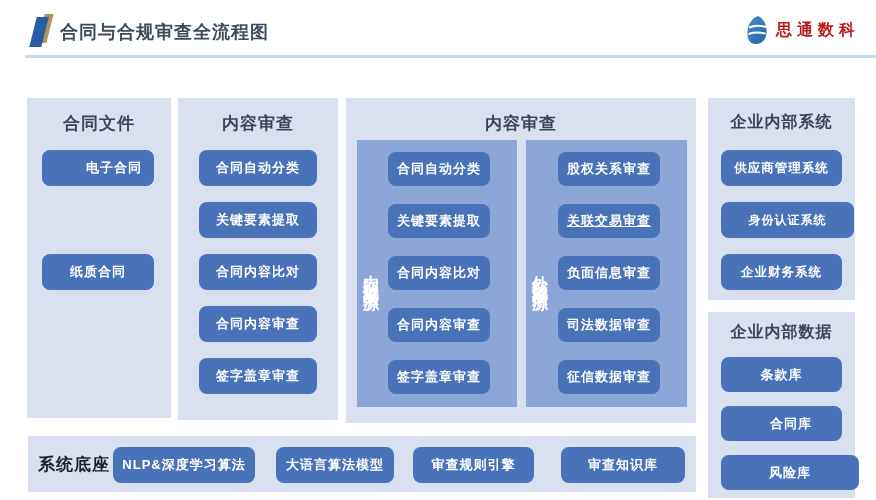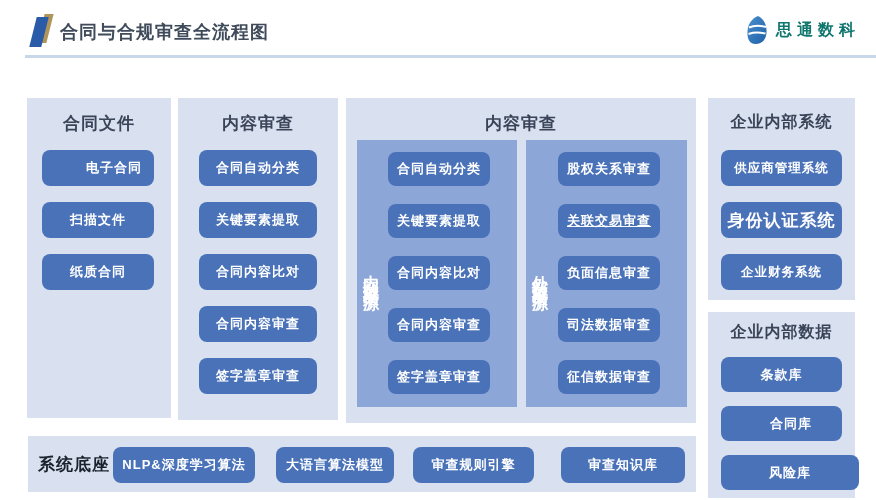--- a/index.html
+++ b/index.html
@@ -9,21 +9,21 @@
     font-family:"Liberation Sans","DejaVu Sans",sans-serif; overflow:hidden;
   }
 
   
   .header { position:absolute; left:0; top:0; width:876px; height:57px; background:#ffffff; }
   .title-icon { position:absolute; left:30px; top:11px; width:26px; height:36px; }
   .title-icon .gold { position:absolute; left:11px; top:3px; width:9px; height:29px; background:#b0945a; transform:skewX(-14deg); }
   .title-icon .blue { position:absolute; left:3px; top:6px; width:12px; height:30px; background:#2a5ba9; transform:skewX(-14deg); }
   .page-title { position:absolute; left:60px; top:20px; font-size:18px; font-weight:bold; color:#3f4a5a; letter-spacing:1px; }
   .logo { position:absolute; right:16px; top:14px; height:32px; display:flex; align-items:center; gap:7px; }
-  .logo-text { font-size:16px; font-weight:bold; color:#0f766e; letter-spacing:5px; }
+  .logo-text { font-size:16px; font-weight:bold; color:#b91c1c; letter-spacing:5px; }
   .divider { position:absolute; left:25px; right:0; top:55px; height:3px; background:#c9d8e9; }
 
   
   .panel { position:absolute; background:#d9e0ef; }
   .panel-title { position:absolute; left:0; right:0; top:14px; text-align:center; font-size:17px; font-weight:bold; color:#3a4458; letter-spacing:1px; }
   .node {
     position:absolute; background:#4a72b8; border-radius:8px; color:#ffffff;
     display:flex; align-items:center; justify-content:center;
     font-size:13px; font-weight:bold; letter-spacing:1px;
   }
@@ -71,21 +71,20 @@
       </svg>
     </span>
     <span class="logo-text">思通数科</span>
   </div>
   <div class="divider"></div>
 </div>
 
 <div id="col-files" class="panel">
   <div class="panel-title">合同文件</div>
   <div class="node" style="left:15px;top:52px;width:112px;height:36px;padding-left:32px;">电子合同</div>
-  <div class="node" style="left:15px;top:104px;width:112px;height:36px;">扫描文件</div>
   <div class="node" style="left:15px;top:156px;width:112px;height:36px;">纸质合同</div>
 </div>
 
 <div id="col-review" class="panel">
   <div class="panel-title">内容审查</div>
   <div class="node" style="left:21px;top:52px;width:118px;height:36px;">合同自动分类</div>
   <div class="node" style="left:21px;top:104px;width:118px;height:36px;">关键要素提取</div>
   <div class="node" style="left:21px;top:156px;width:118px;height:36px;">合同内容比对</div>
   <div class="node" style="left:21px;top:208px;width:118px;height:36px;">合同内容审查</div>
   <div class="node" style="left:21px;top:260px;width:118px;height:36px;">签字盖章审查</div>
@@ -109,21 +108,21 @@
     <div class="node" style="left:32px;top:64px;width:102px;height:34px;text-decoration:underline;">关联交易审查</div>
     <div class="node" style="left:32px;top:116px;width:102px;height:34px;">负面信息审查</div>
     <div class="node" style="left:32px;top:168px;width:102px;height:34px;">司法数据审查</div>
     <div class="node" style="left:32px;top:220px;width:102px;height:34px;">征信数据审查</div>
   </div>
 </div>
 
 <div id="col-systems" class="panel">
   <div class="panel-title" style="font-size:16px;">企业内部系统</div>
   <div class="node" style="left:13px;top:52px;width:121px;height:36px;font-size:12.5px;">供应商管理系统</div>
-  <div class="node" style="left:13px;top:104px;width:121px;height:36px;font-size:17px;">身份认证系统</div>
+  <div class="node" style="left:13px;top:104px;width:133px;height:36px;font-size:12px;">身份认证系统</div>
   <div class="node" style="left:13px;top:156px;width:121px;height:36px;font-size:12.5px;">企业财务系统</div>
 </div>
 
 <div id="col-data" class="panel">
   <div class="panel-title" style="top:10px;font-size:16px;">企业内部数据</div>
   <div class="node" style="left:13px;top:45px;width:121px;height:35px;">条款库</div>
   <div class="node" style="left:13px;top:94px;width:121px;height:35px;padding-left:19px;">合同库</div>
   <div class="node" style="left:13px;top:143px;width:138px;height:35px;">风险库</div>
 </div>
 

